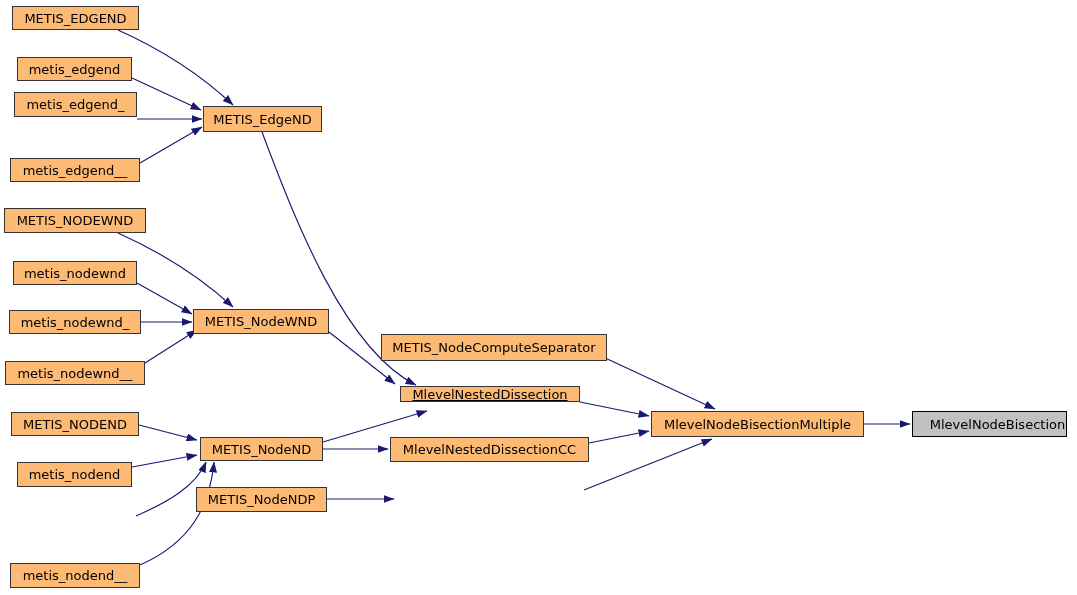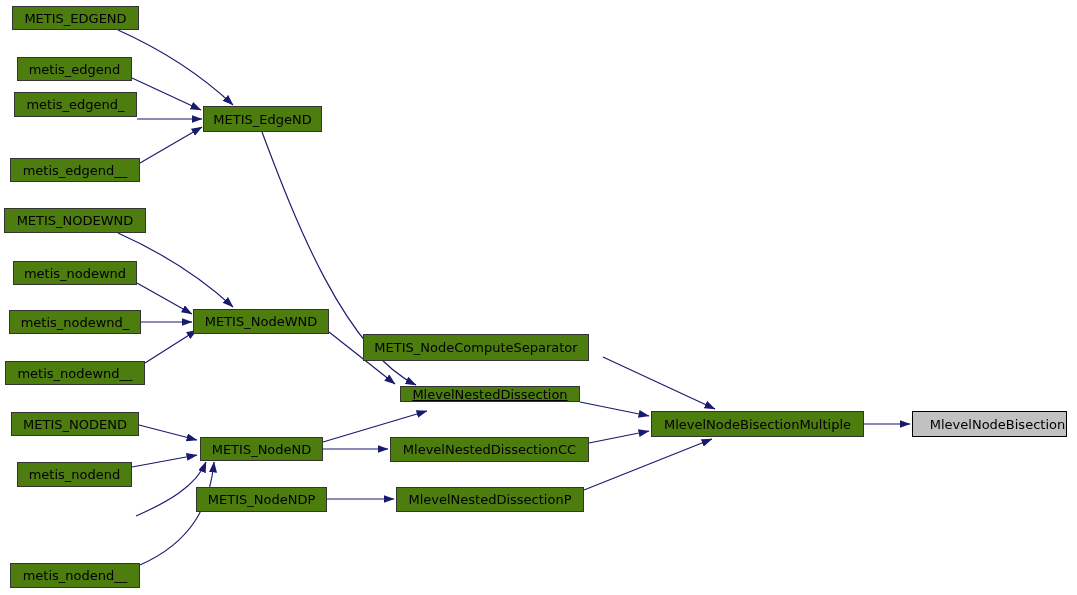--- a/index.html
+++ b/index.html
@@ -21,21 +21,21 @@
   path.edge {
     fill: none;
     stroke-width: 1.15px;
   }
   .node {
     position: absolute;
     box-sizing: border-box;
     display: flex;
     align-items: center;
     justify-content: center;
-    background: #4d7c0f;
+    background: #fdba74;
     border: 1.3px solid #343434;
     color: #000000;
     font-size: 13px;
     white-space: nowrap;
     cursor: pointer;
   }
   .node.hl {
     background: #c1c1c1;
     border: 1.7px solid #000000;
     cursor: default;
@@ -83,19 +83,18 @@
     <div class="node" style="left: 13px; top: 261px; width: 124px; height: 24px;">metis_nodewnd</div>
     <div class="node" style="left: 9px; top: 310px; width: 132px; height: 24px;">metis_nodewnd_</div>
     <div class="node" style="left: 5px; top: 361px; width: 140px; height: 24px;">metis_nodewnd__</div>
     <div class="node" style="left: 11px; top: 412px; width: 128px; height: 24px;">METIS_NODEND</div>
     <div class="node" style="left: 17px; top: 462px; width: 115px; height: 25px;">metis_nodend</div>
     <div class="node" style="left: 10px; top: 563px; width: 130px; height: 25px;">metis_nodend__</div>
     <div class="node" style="left: 203px; top: 106px; width: 119px; height: 26px;">METIS_EdgeND</div>
     <div class="node" style="left: 193px; top: 309px; width: 136px; height: 25px;">METIS_NodeWND</div>
     <div class="node" style="left: 200px; top: 437px; width: 123px; height: 24px;">METIS_NodeND</div>
     <div class="node" style="left: 196px; top: 487px; width: 131px; height: 25px;">METIS_NodeNDP</div>
-    <div class="node" style="left: 363px; top: 334px; width: 226px; height: 27px;">METIS_NodeComputeSeparator</div>
+    <div class="node" style="left: 381px; top: 334px; width: 226px; height: 27px;">METIS_NodeComputeSeparator</div>
     <div class="node" style="left: 400px; top: 386px; width: 180px; height: 16px; text-decoration: underline;">MlevelNestedDissection</div>
     <div class="node" style="left: 390px; top: 437px; width: 199px; height: 25px;">MlevelNestedDissectionCC</div>
-    <div class="node" style="left: 396px; top: 487px; width: 188px; height: 25px;">MlevelNestedDissectionP</div>
     <div class="node" style="left: 651px; top: 411px; width: 213px; height: 26px;">MlevelNodeBisectionMultiple</div>
     <div class="node hl" style="left: 912px; top: 411px; width: 155px; height: 26px;">MlevelNodeBisection</div>
   </div>
 
 </body></html>

